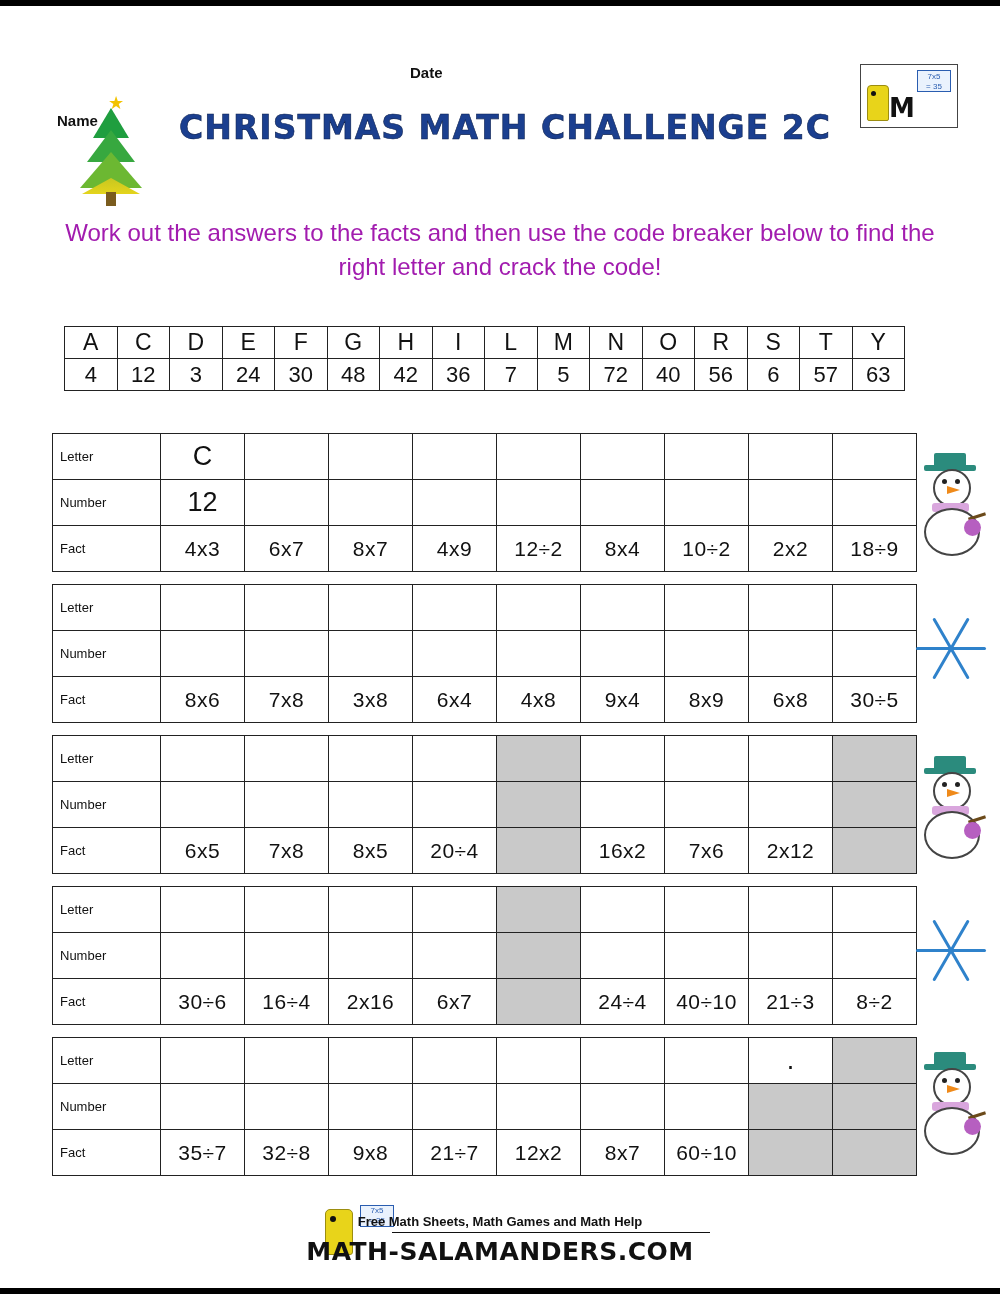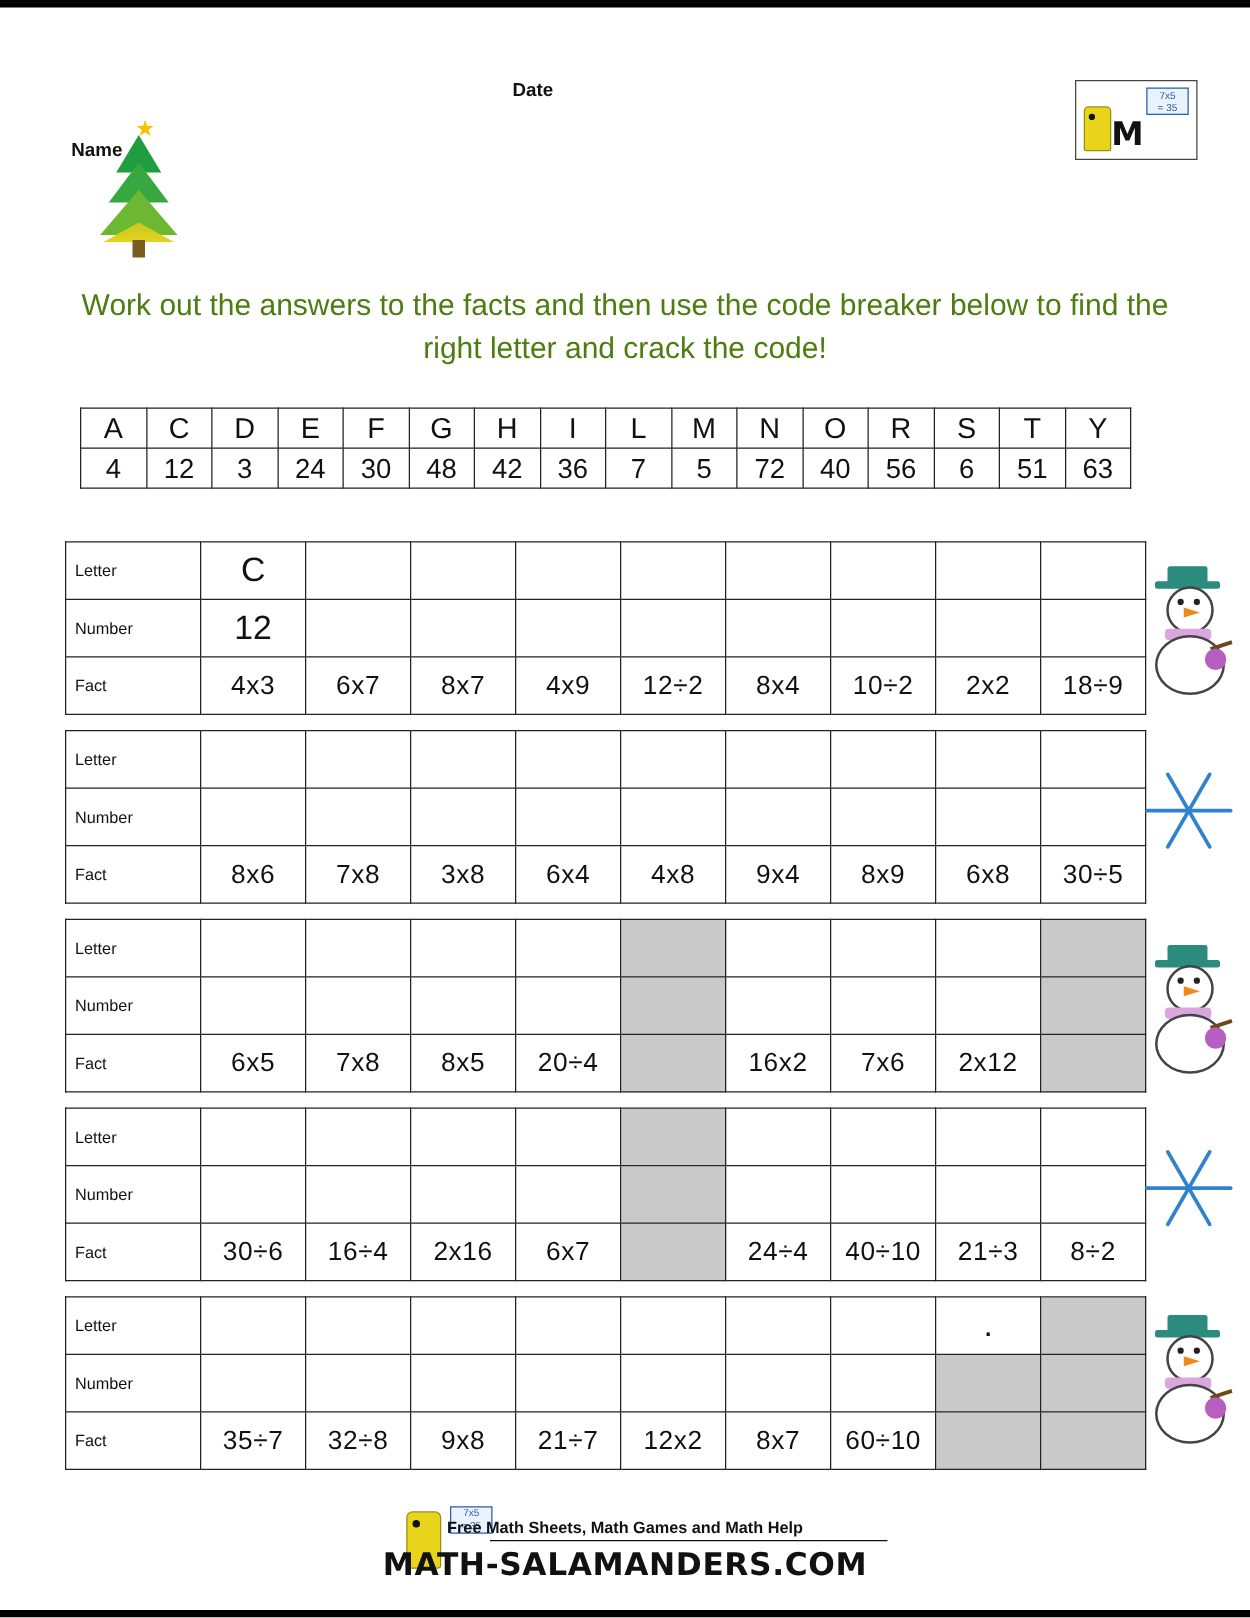--- a/index.html
+++ b/index.html
@@ -121,25 +121,25 @@
     letter-spacing: 1px;
     color: #1b3f8f;
     -webkit-text-stroke: 0.6px #0b1f4d;
     line-height: 44px;
   }
   .title .l2 { display: block; }
 
   .intro {
     position: absolute;
     left: 55px; right: 55px;
-    top: 222px;
+    top: 210px;
     text-align: center;
     font-size: 24px;
     line-height: 34px;
-    color: #4d7c0f;
+    color: #a21caf;
   }
 
   
   .keytable {
     position: absolute;
     left: 64px;
     top: 320px;
     border-collapse: collapse;
   }
   .keytable td {
@@ -254,20 +254,21 @@
   <div class="tree">
     <div class="star">★</div>
     <div class="t1"></div>
       <div class="t2"></div>
       <div class="t3"></div>
       <div class="t4"></div>
     <div class="trunk"></div>
   </div>
 
   <div class="title">
+    <span class="l1">CHRISTMAS MATH CHALLENGE 2C</span>
   </div>
 
   <div class="intro">Work out the answers to the facts and then use the code breaker below to find the right letter and crack the code!</div>
 
   <table class="keytable">
     <tbody>
         <tr class="letters">
       <td>A</td>
       <td>C</td>
       <td>D</td>
@@ -293,21 +294,21 @@
       <td>30</td>
       <td>48</td>
       <td>42</td>
       <td>36</td>
       <td>7</td>
       <td>5</td>
       <td>72</td>
       <td>40</td>
       <td>56</td>
       <td>6</td>
-      <td>51</td>
+      <td>57</td>
       <td>63</td>
     </tr>
   </tbody>
     </table>
 
   <table class="grid" style="top:427px;">
     <tbody>
         <tr>
       <td class="lbl">Letter</td>
       <td class="cell big">C</td>

